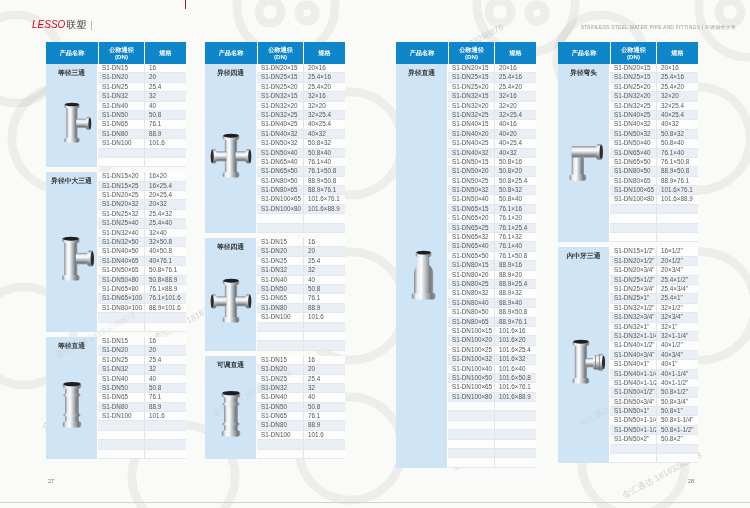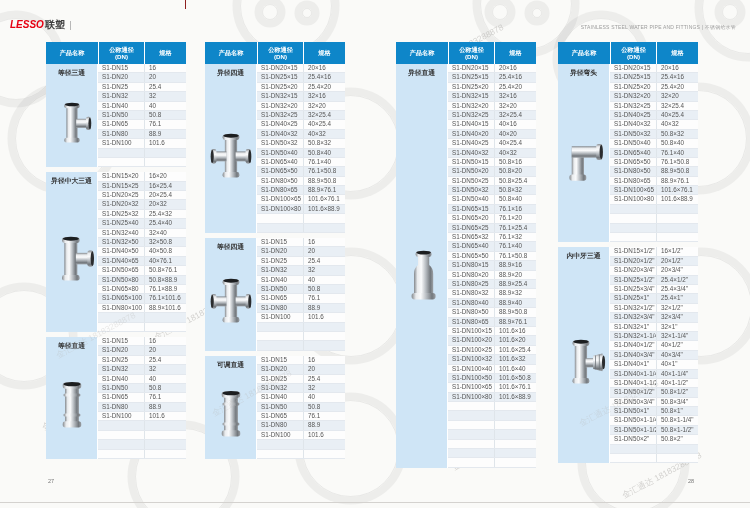--- a/index.html
+++ b/index.html
@@ -1,21 +1,21 @@
 <!DOCTYPE html>
 <html><head>
 <meta charset="utf-8">
 <style>
   html,body{margin:0;padding:0;}
   body{font-family:"Liberation Sans","DejaVu Sans",sans-serif;background:#e8e7e5;}
   #canvas{position:relative;width:750px;height:508px;background:#fafaf8;overflow:hidden;}
   #canvas::after{content:"";position:absolute;left:0;top:502px;width:750px;height:1px;background:#d4d2cf;}
 
   
-  .logo{position:absolute;left:10px;top:18px;font-size:10px;font-weight:bold;z-index:4;letter-spacing:0;}
+  .logo{position:absolute;left:32px;top:18px;font-size:10px;font-weight:normal;z-index:4;letter-spacing:0;}
   .logo .en{color:#e60012;font-style:italic;}
   .logo .cn{color:#3d3d3d;margin-left:1px;}
   .logo .div{display:inline-block;width:1px;height:9px;background:#b8b8b8;margin-left:5px;vertical-align:middle;}
   .cropmark{position:absolute;left:185px;top:0;width:1px;height:9px;background:#8e2020;z-index:4;}
   .hdr-right{position:absolute;right:14px;top:24px;font-size:5px;color:#9b9b9b;z-index:4;letter-spacing:.2px;}
   .pageno{position:absolute;top:478px;font-size:5.5px;color:#777;z-index:4;}
   .pageno.l{left:48px;} .pageno.r{left:688px;}
   .ring{position:absolute;border-radius:50%;border:1.5px solid rgba(130,130,130,.14);
         box-shadow:0 0 0 6px rgba(0,0,0,0),0 0 0 7.5px rgba(130,130,130,.10);}
   .wmtext{position:absolute;font-size:8.5px;color:#b4b2af;opacity:.55;white-space:nowrap;transform:rotate(-28deg);z-index:1;}

